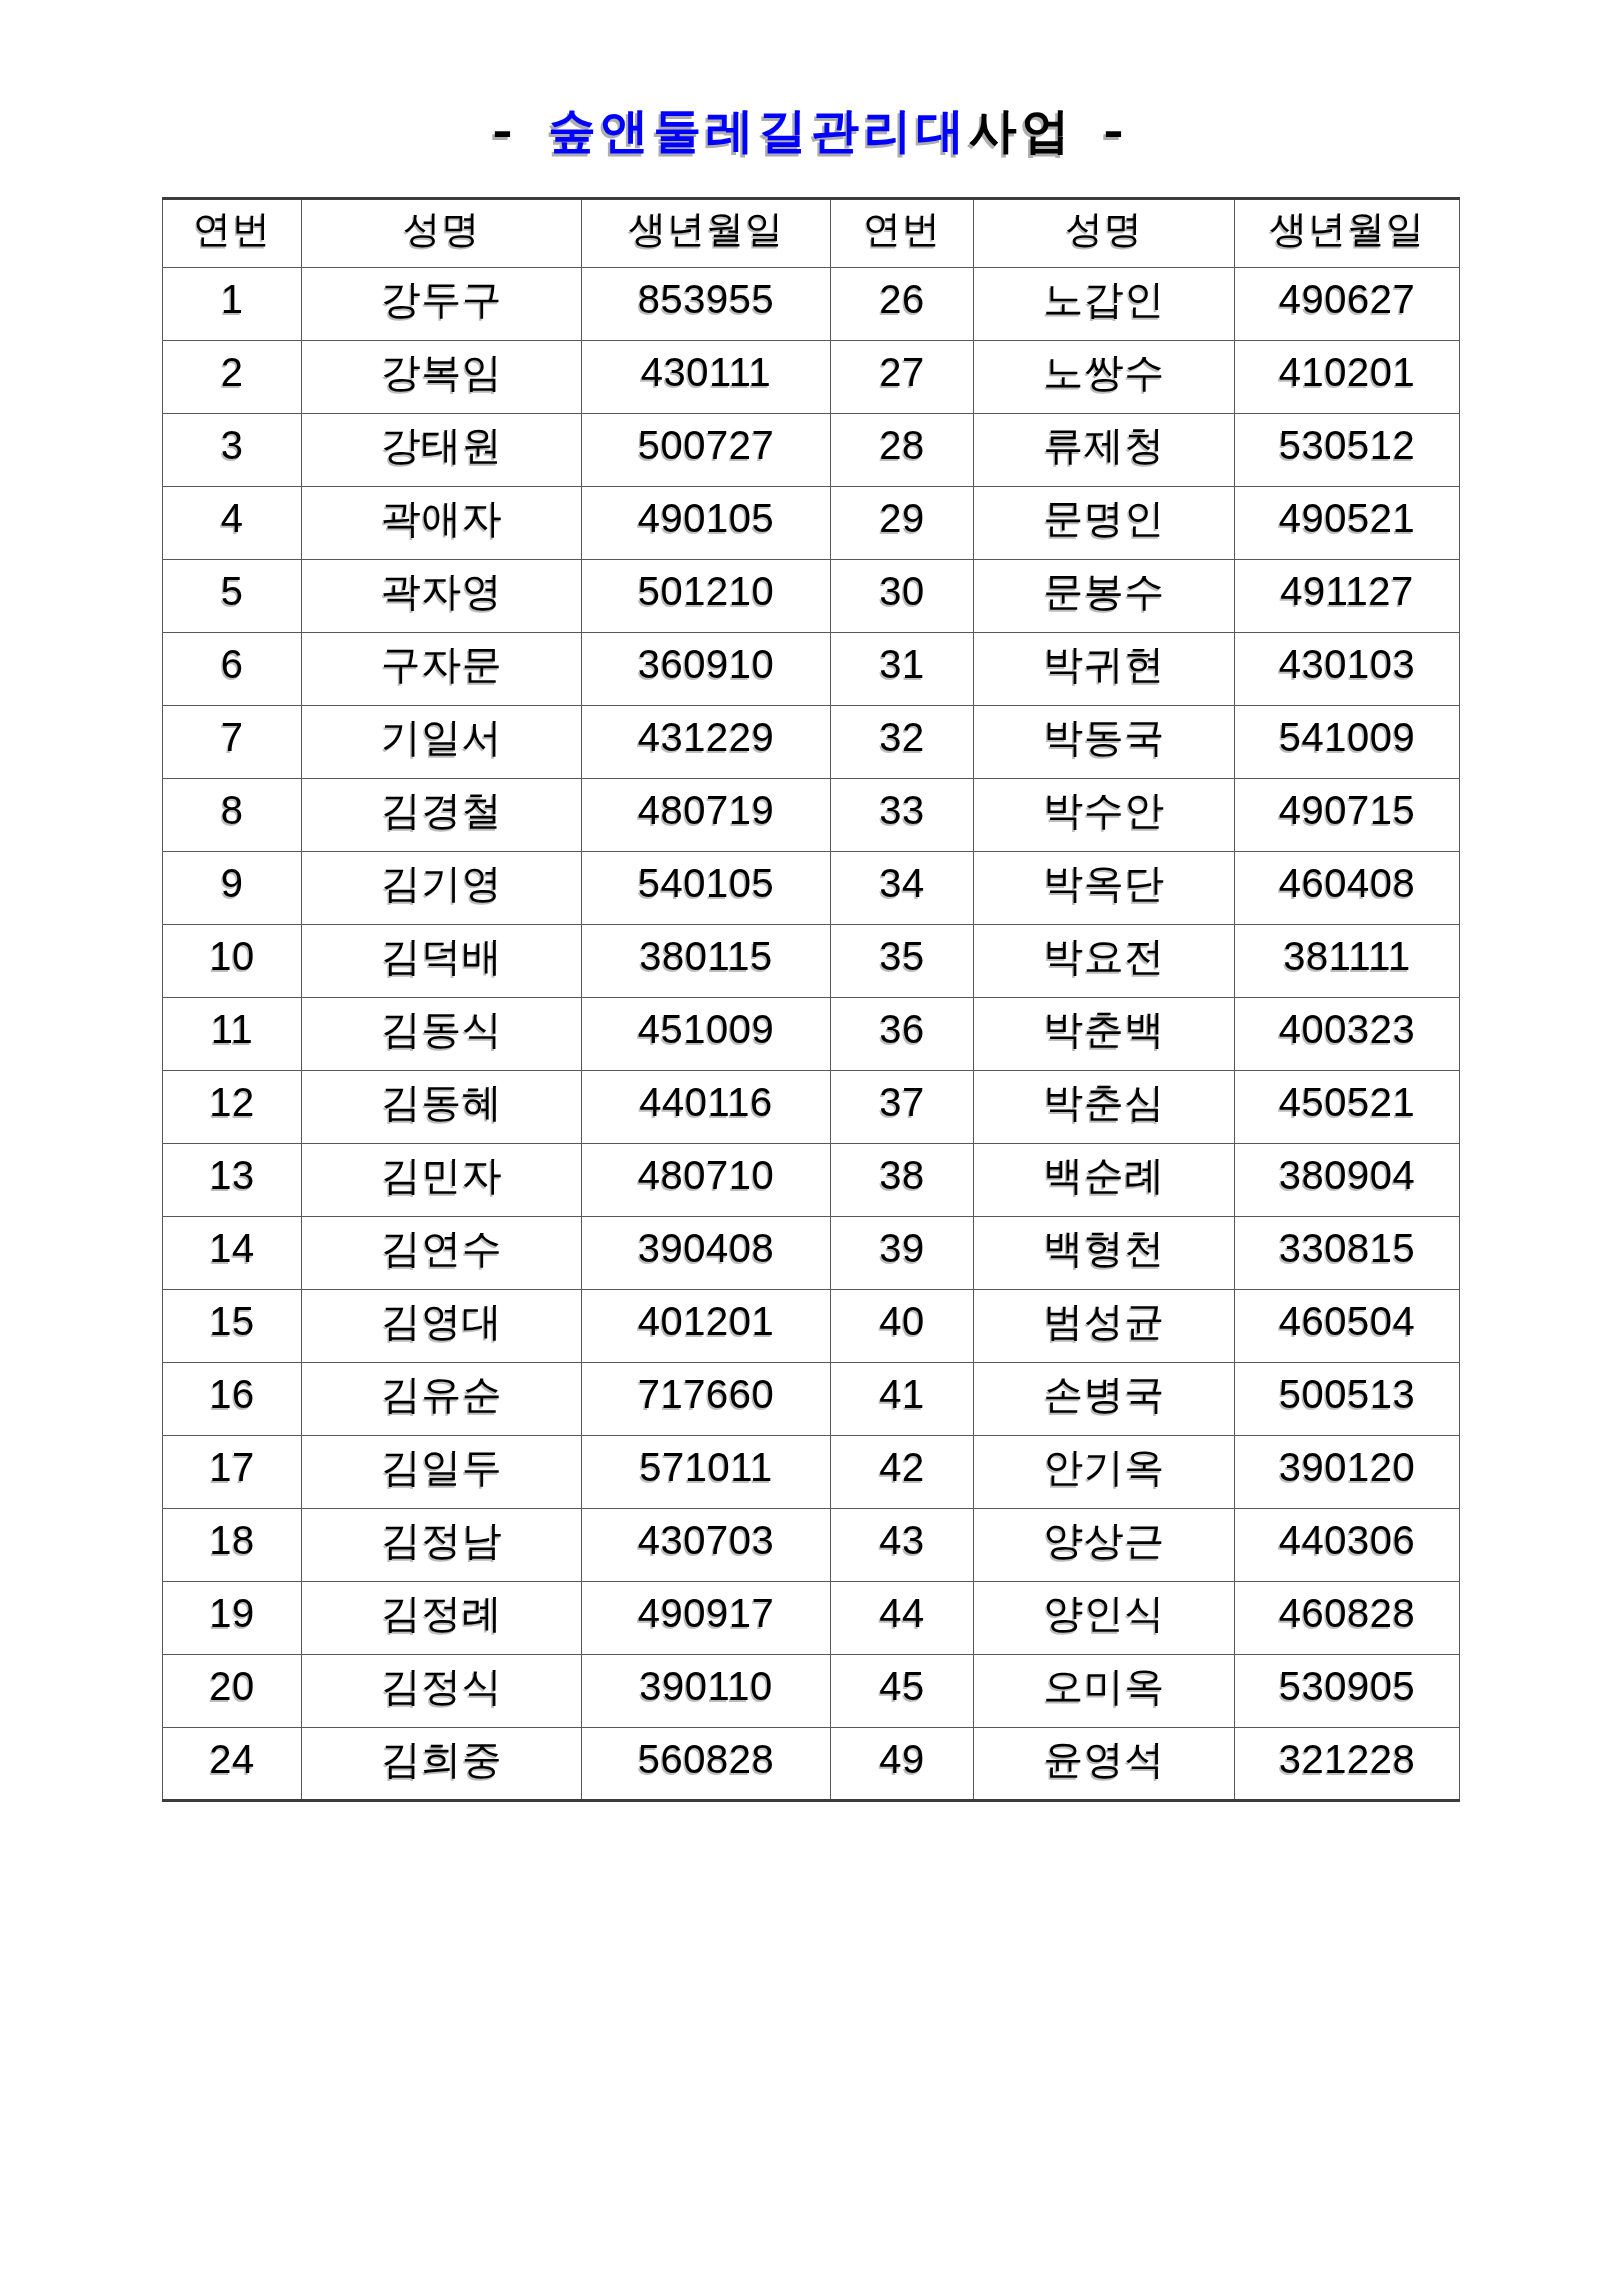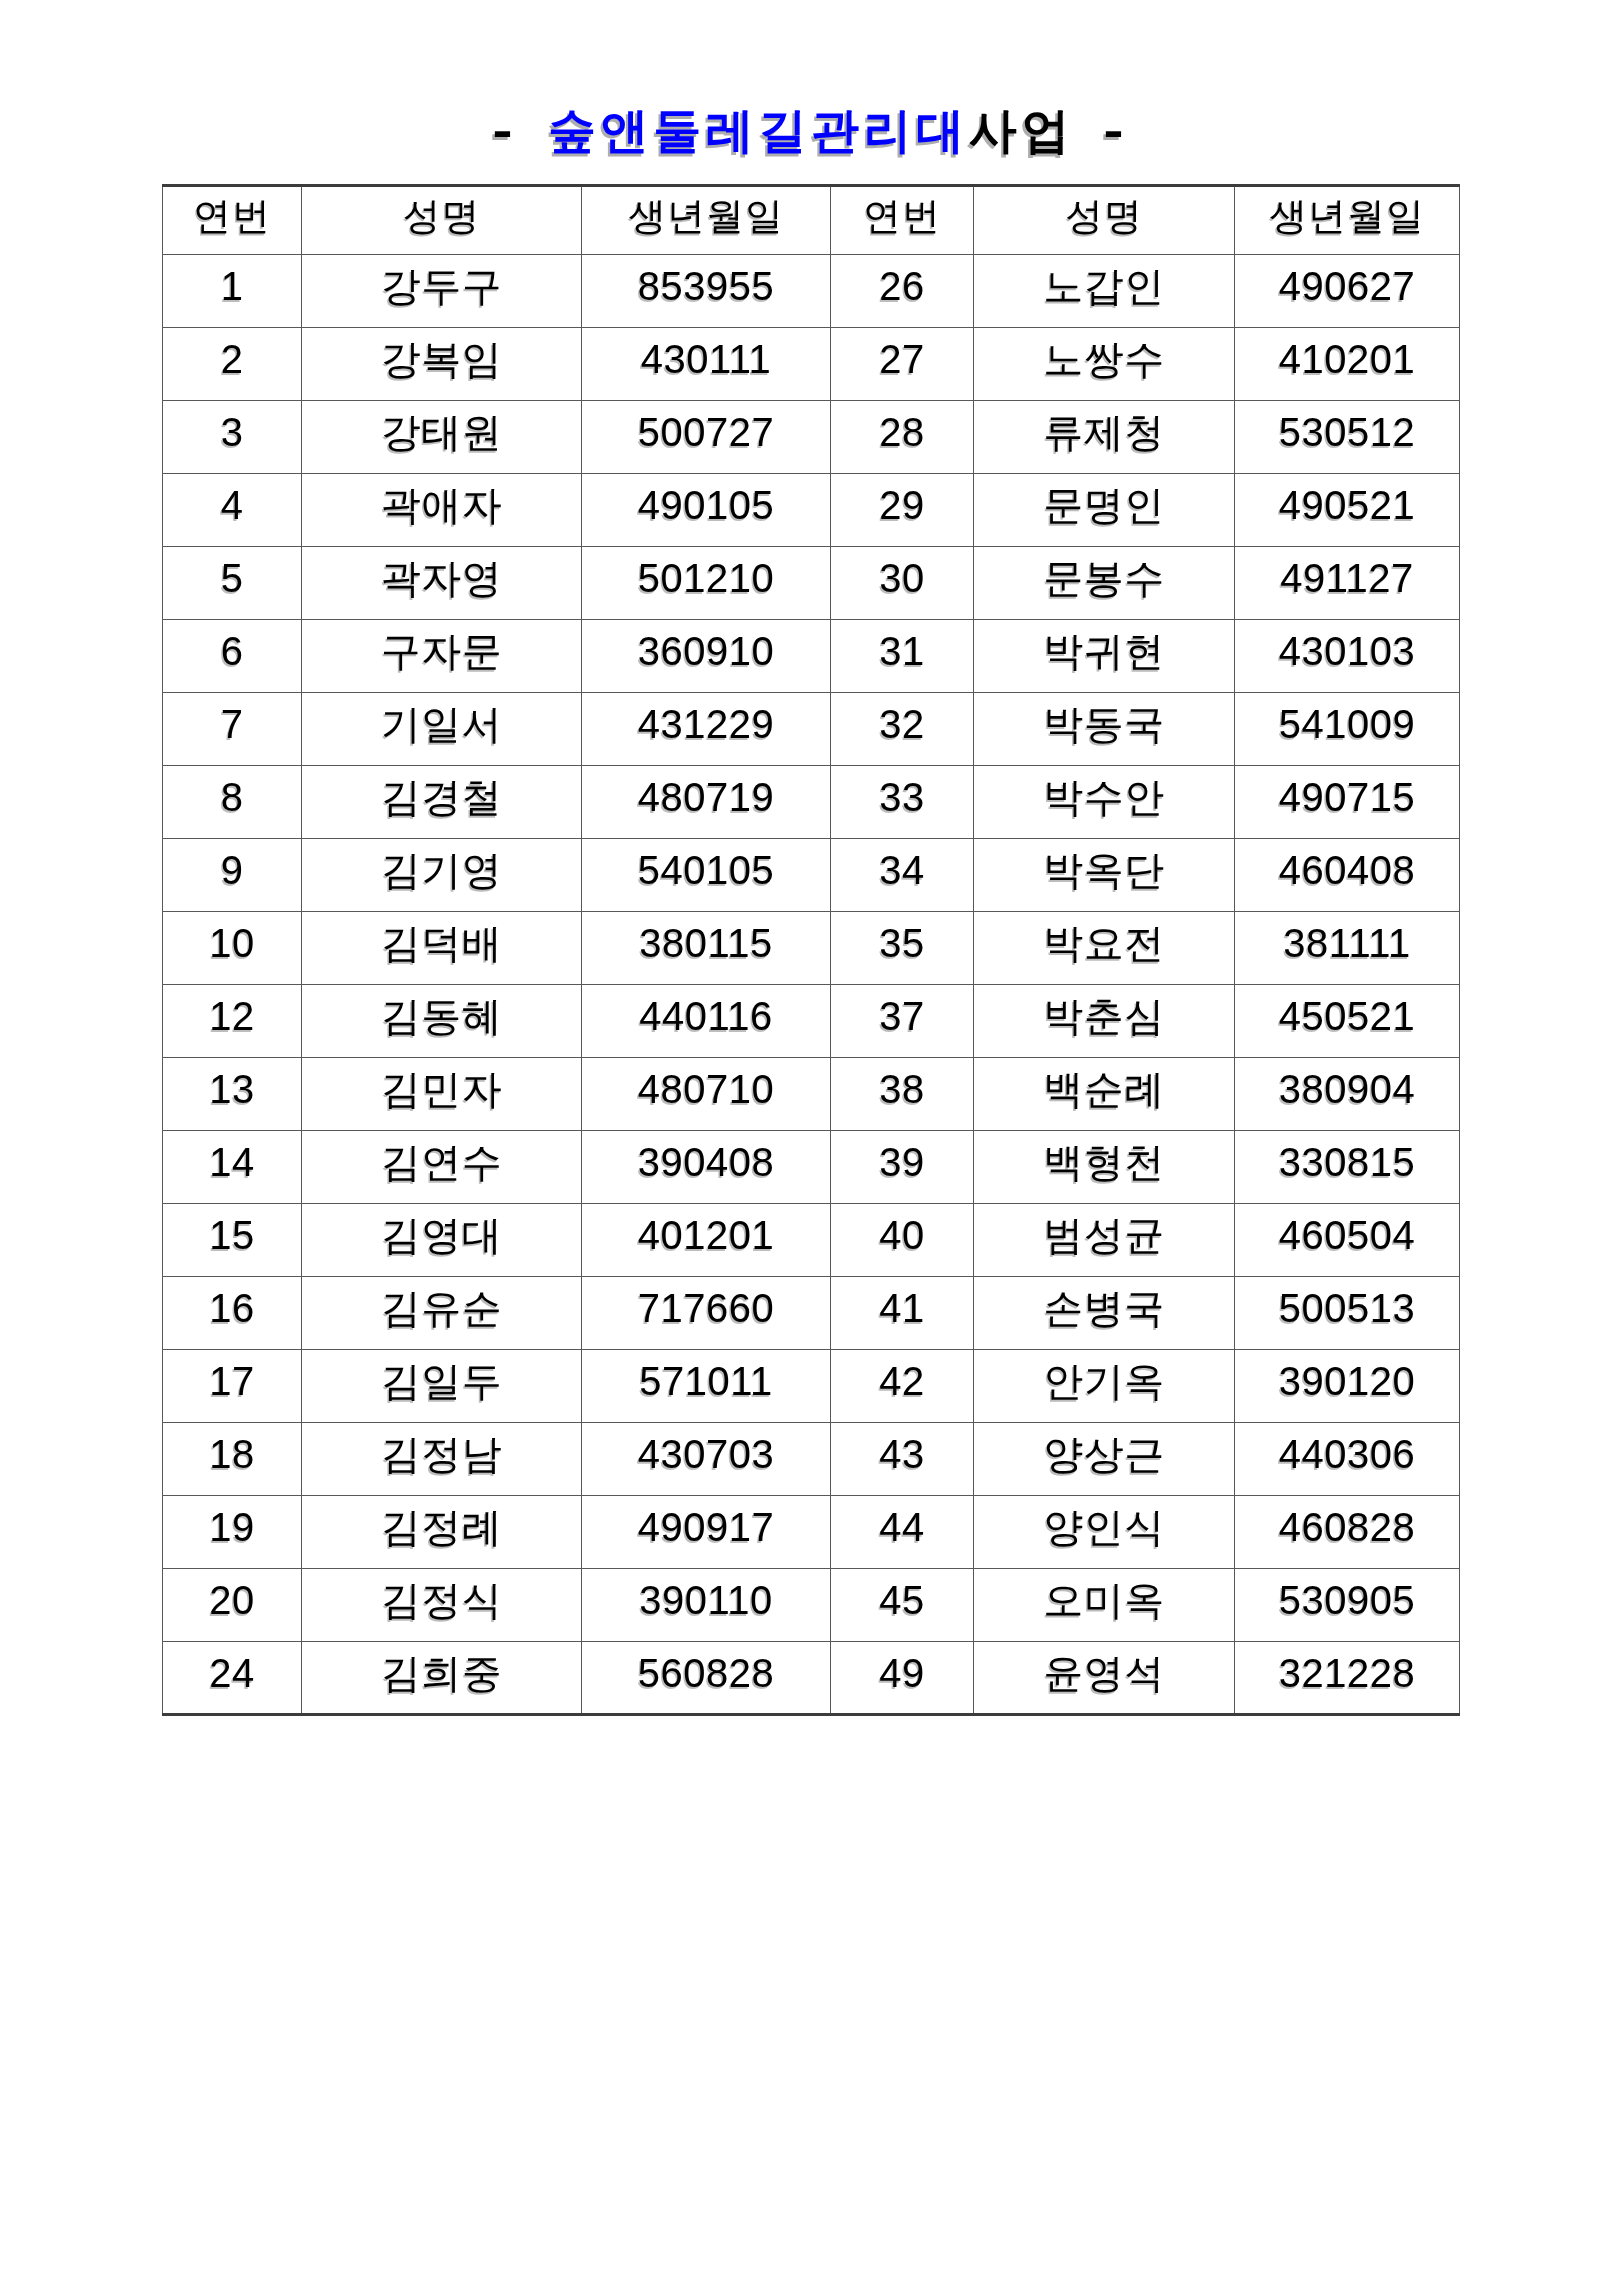--- a/index.html
+++ b/index.html
@@ -35,21 +35,21 @@
   .page-title .hl {
     color: #0000fe;
     text-shadow: -2.3px 3.2px 0 #aeaeae;
   }
   .page-title .sfx {
     color: #000;
     text-shadow: -2.3px 3.2px 0 #aeaeae;
   }
   table.roster {
     width: 1296px;
-    margin: 23px auto 0 auto;
+    margin: 36px auto 0 auto;
     border-collapse: collapse;
     table-layout: fixed;
     border-left: 1.9px solid #575757;
     border-right: 1.9px solid #575757;
     border-top: 3.7px solid #3c3c3c;
     border-bottom: 3.7px solid #3c3c3c;
   }
   .roster th, .roster td {
     border: 1.4px solid #585858;
     text-align: center;
@@ -171,20 +171,28 @@
       </tr>
       <tr>
         <td>10</td>
         <td>김덕배</td>
         <td>380115</td>
         <td>35</td>
         <td>박요전</td>
         <td>381111</td>
       </tr>
       <tr>
+        <td>11</td>
+        <td>김동식</td>
+        <td>451009</td>
+        <td>36</td>
+        <td>박춘백</td>
+        <td>400323</td>
+      </tr>
+      <tr>
         <td>12</td>
         <td>김동혜</td>
         <td>440116</td>
         <td>37</td>
         <td>박춘심</td>
         <td>450521</td>
       </tr>
       <tr>
         <td>13</td>
         <td>김민자</td>

